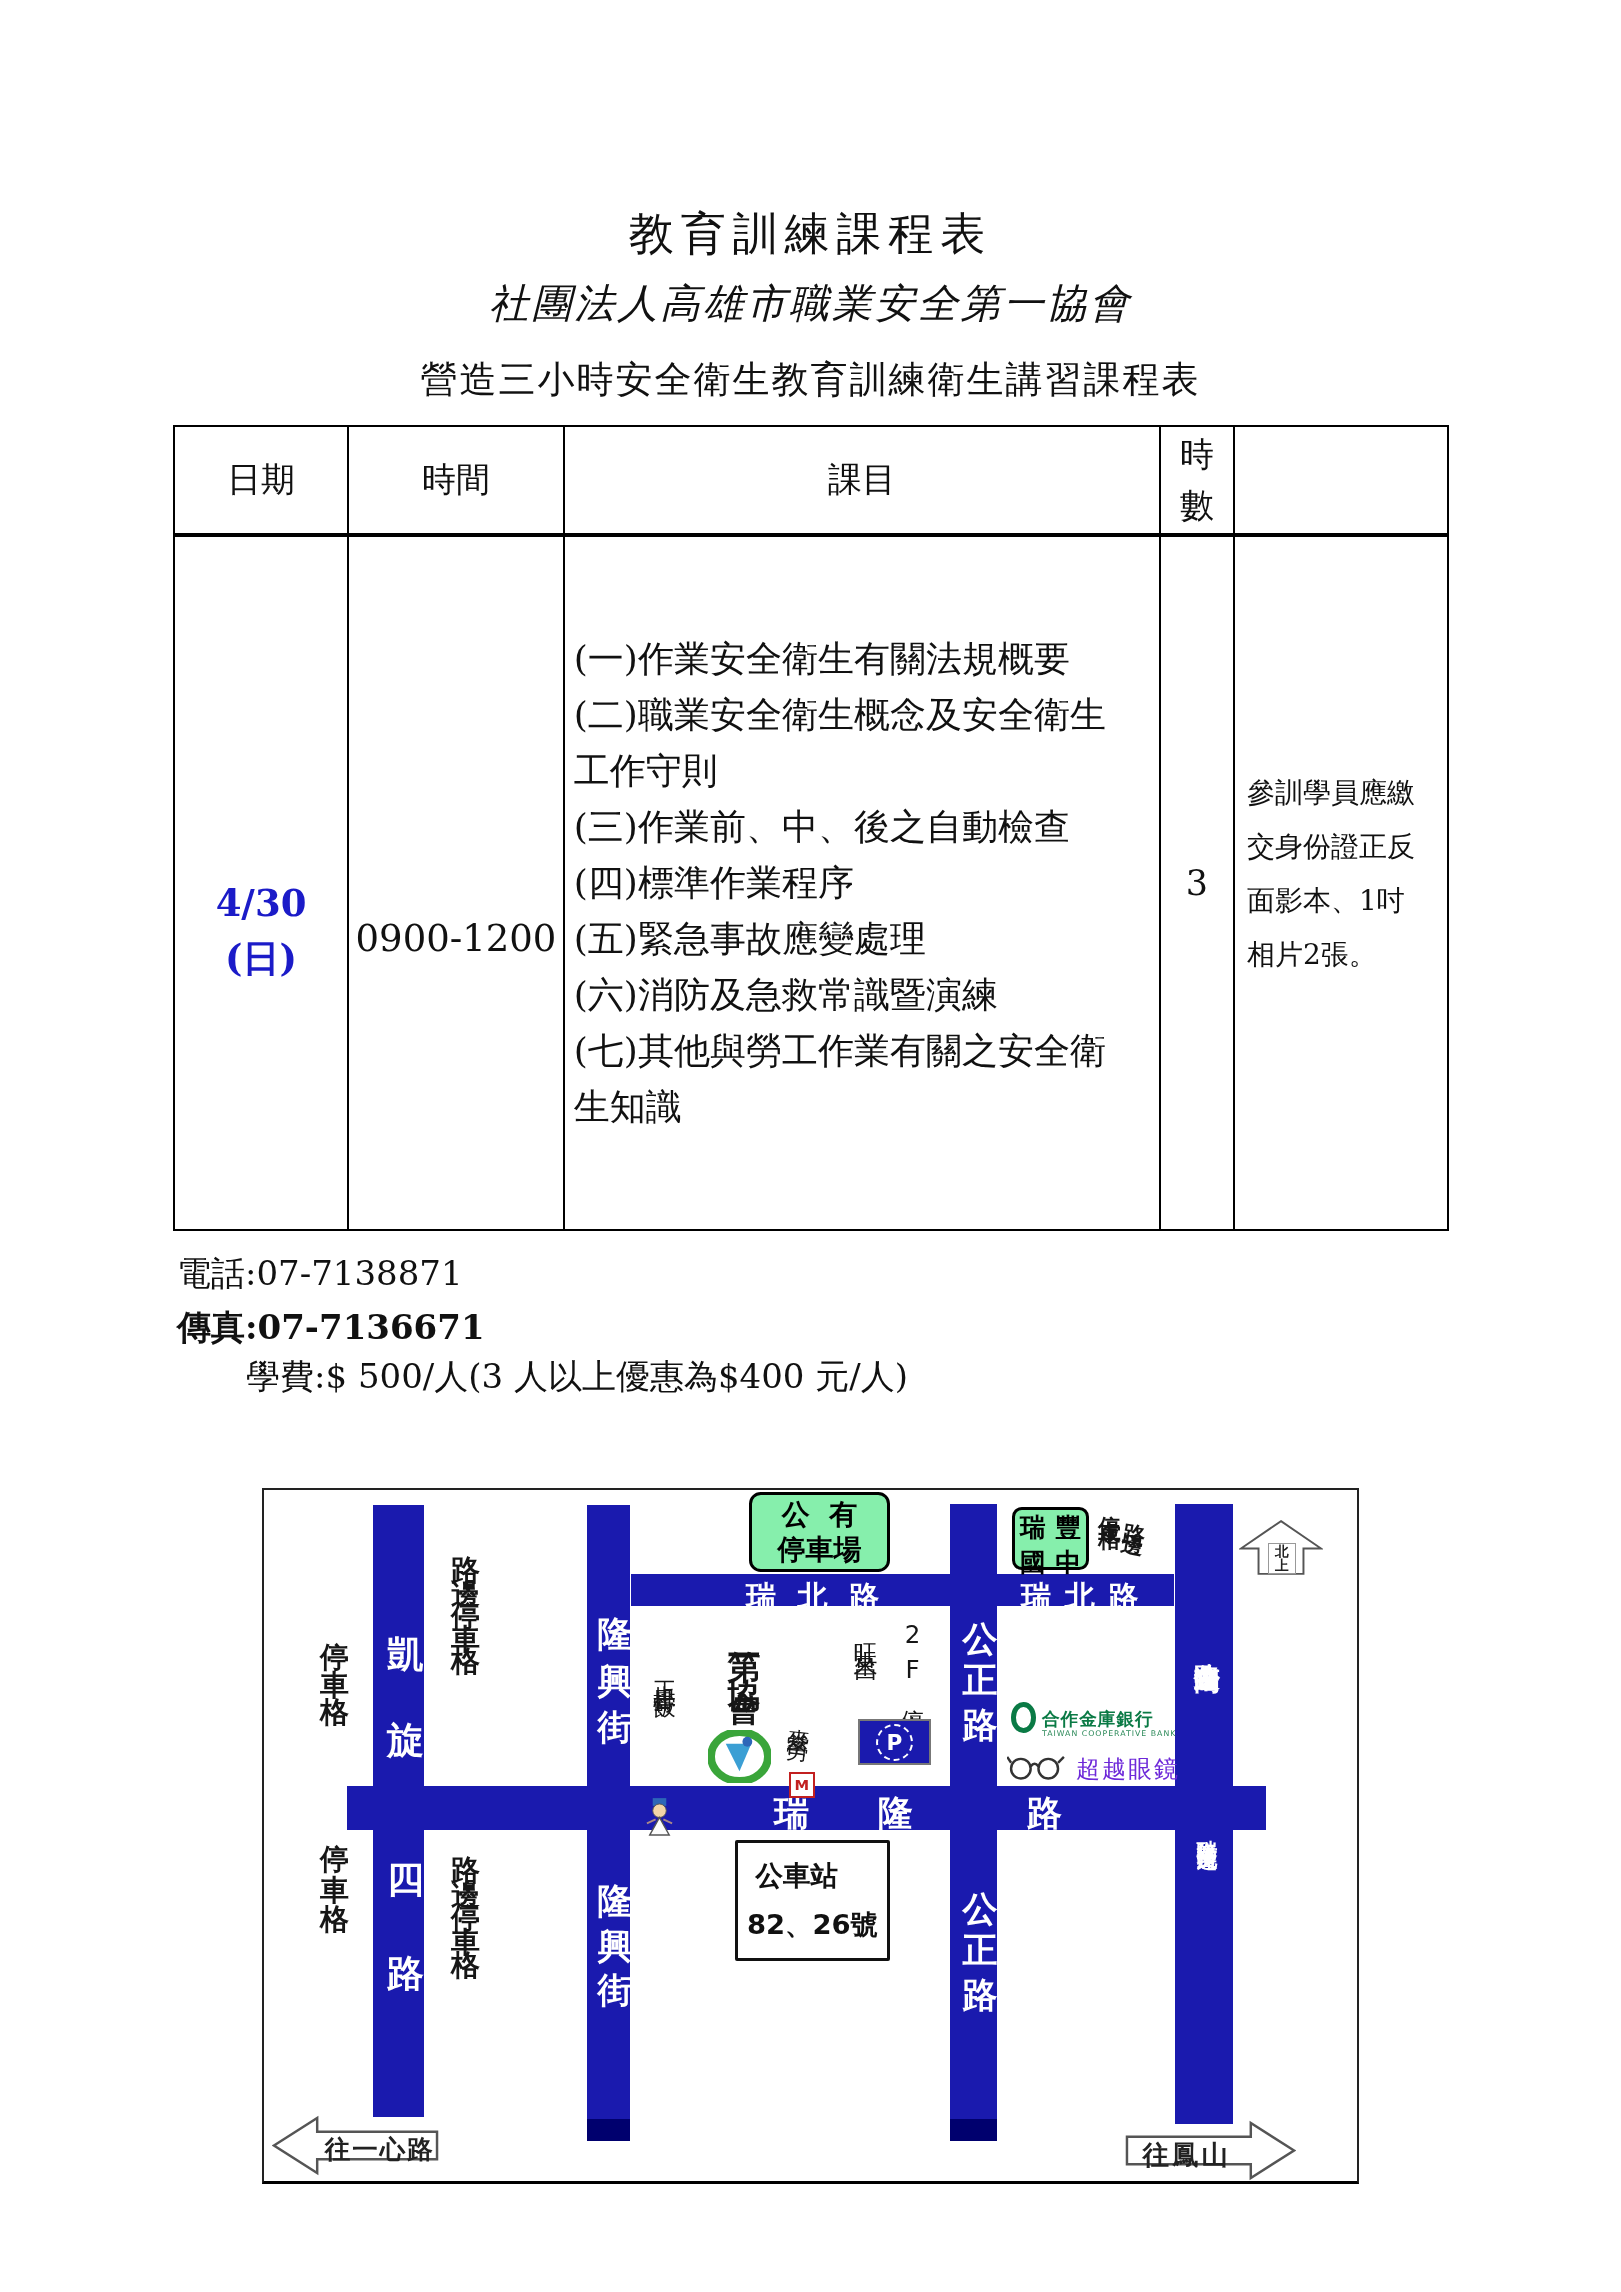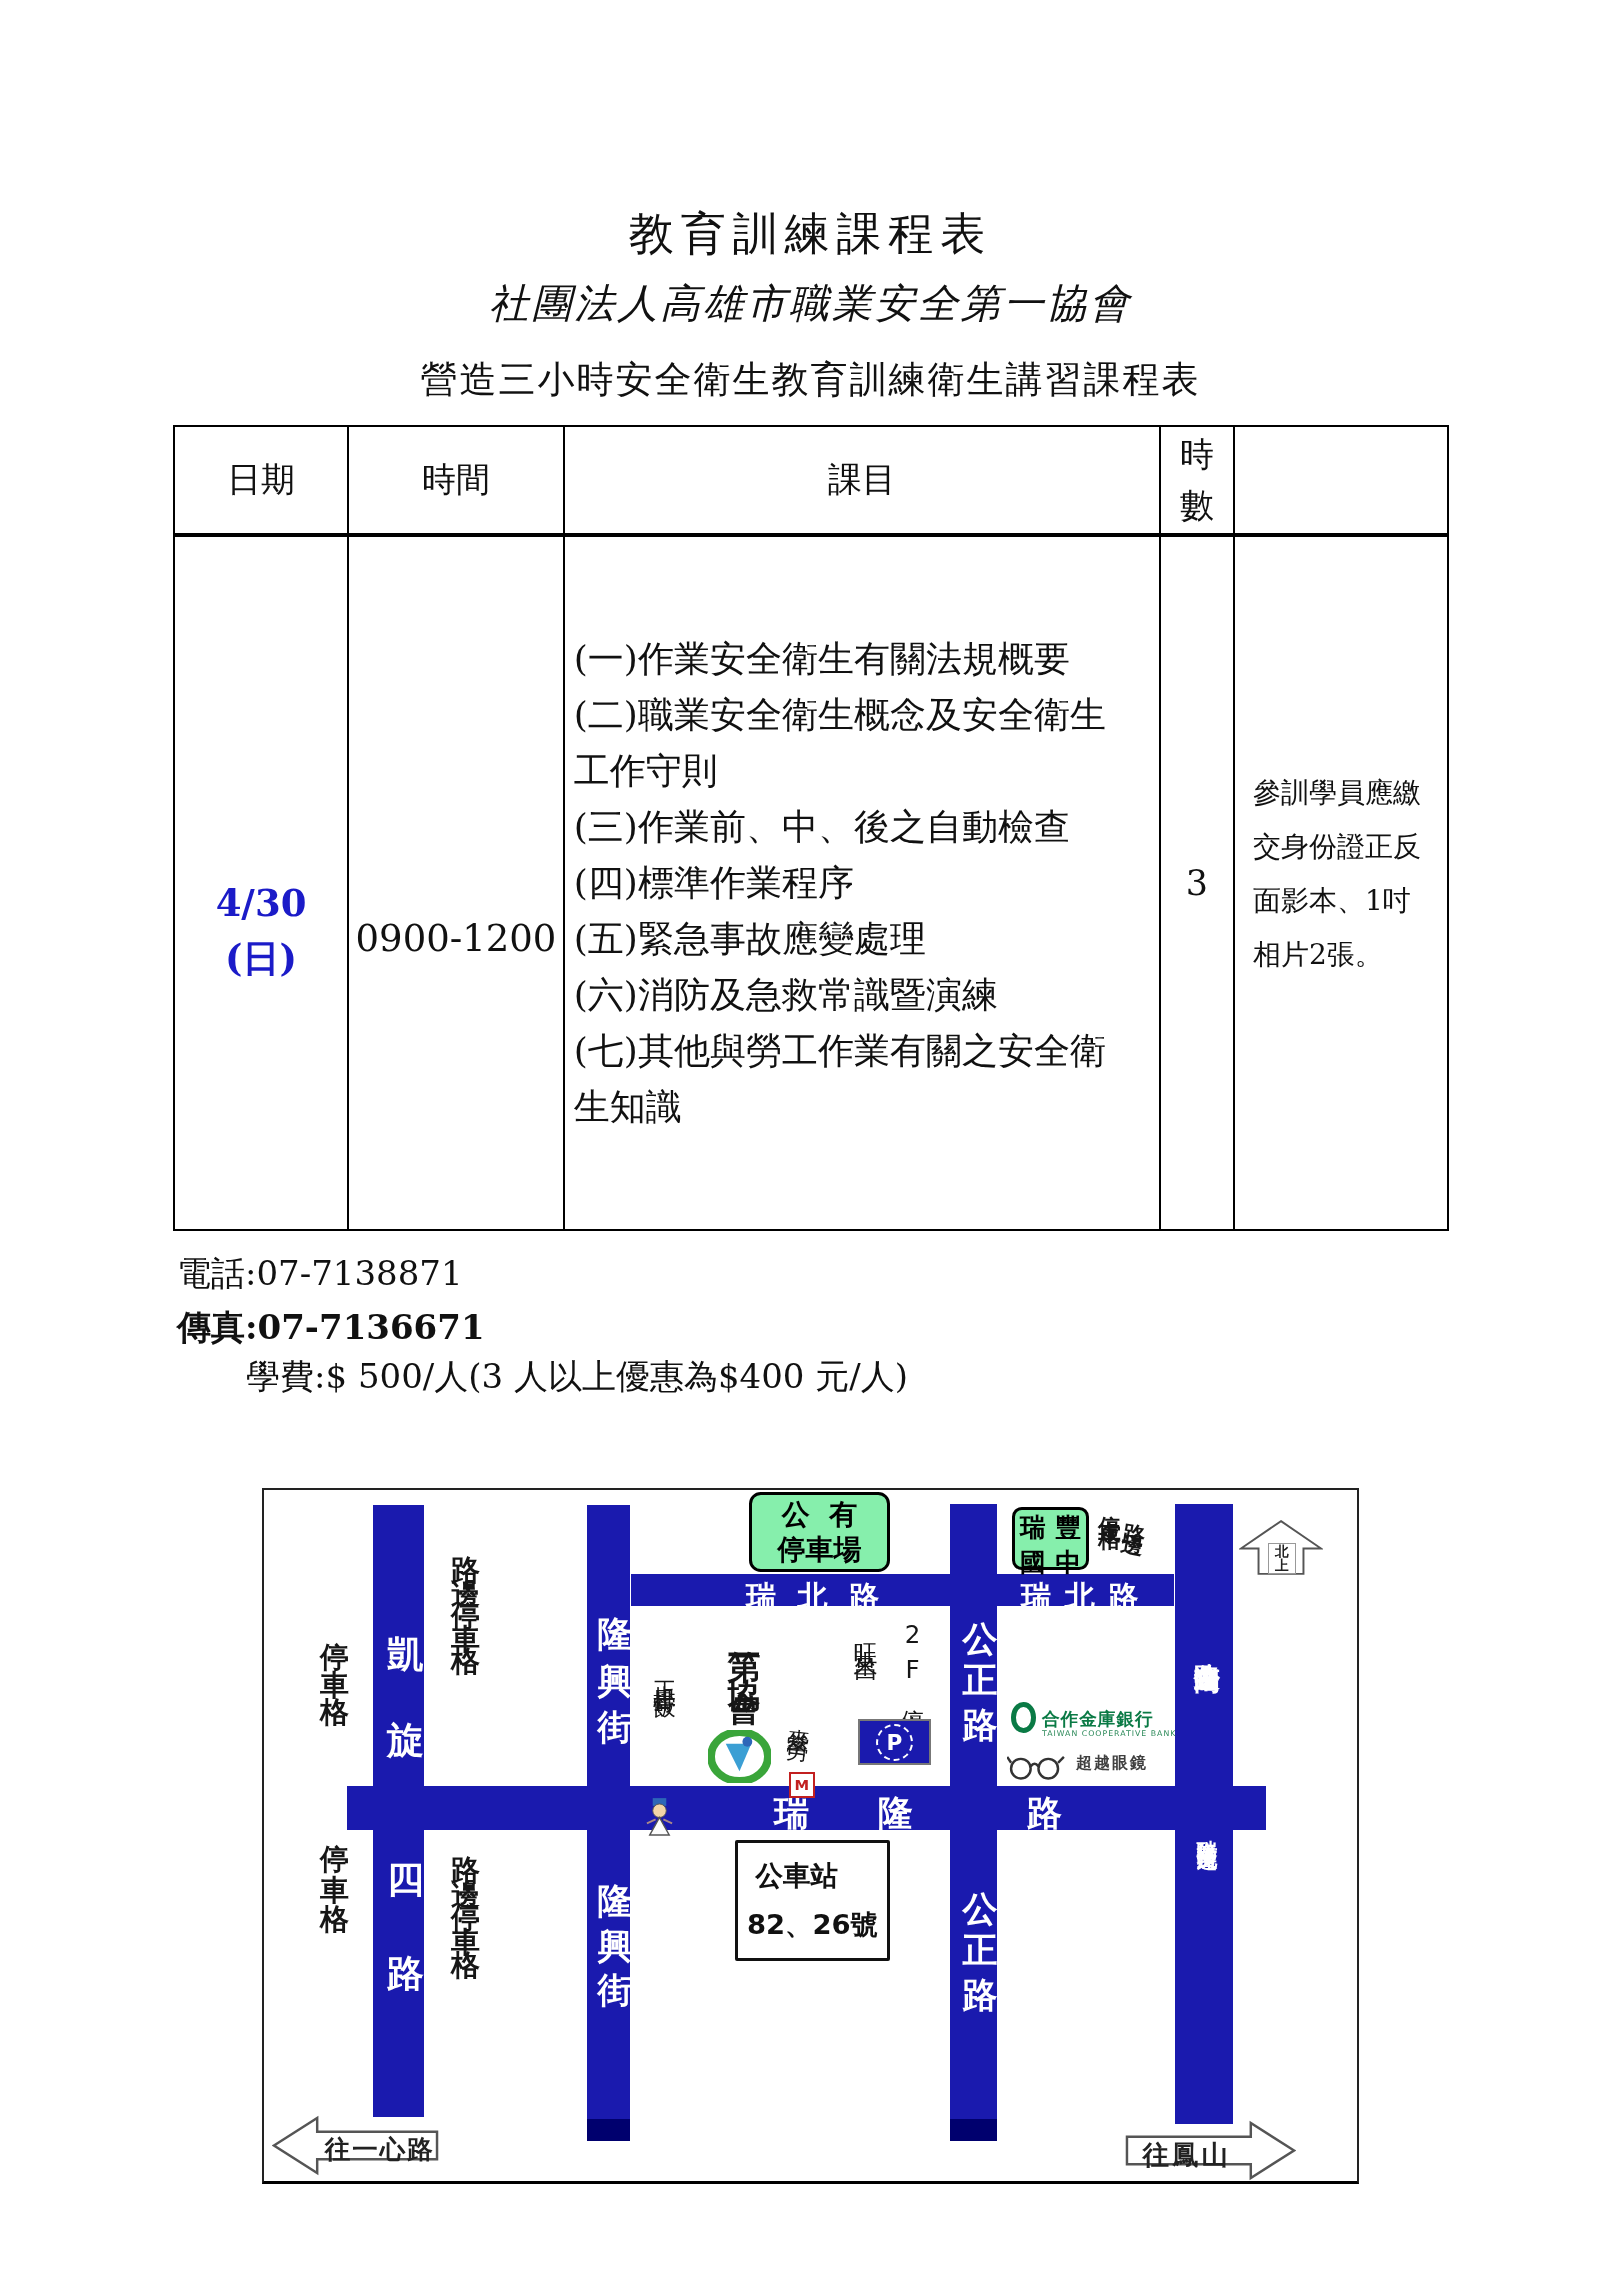--- a/index.html
+++ b/index.html
@@ -25,21 +25,21 @@
   .sched tr.body td{border-bottom:2.9px solid #000;height:692px;}
   .hours-hdr div{line-height:51px;}
   .cell-date{text-align:center;font-size:37px;color:#1b1bc8;font-weight:bold;}
   .cell-date .inner{margin-top:96px;line-height:55px;}
   .cell-time{text-align:center;font-size:37px;}
   .cell-time .inner{margin-top:110px;}
   .cell-subj{font-size:36px;}
   .cell-subj .inner{padding-left:8.8px;line-height:56px;}
   .cell-hours{text-align:center;font-size:35px;}
   .cell-note{font-size:28px;}
-  .cell-note .inner{padding-left:18px;line-height:54px;margin-top:-17.6px;}
+  .cell-note .inner{padding-left:12px;line-height:54px;margin-top:-17.6px;}
   
   .info{position:absolute;left:177px;top:1253px;font-size:34px;}
   .info div{line-height:41px;}
   .info .addr{margin-bottom:25.5px;}
   .info .tel{margin-bottom:12.7px;}
   .info .fax{margin-bottom:8.8px;font-weight:bold;}
   .info .fee{margin-left:69px;}
   
   .map{position:absolute;left:262px;top:1488px;width:1093px;height:691px;
     border:2px solid #222;border-bottom:3.9px solid #000;background:#fff;
@@ -62,21 +62,21 @@
   .pcirc{width:33px;height:33px;border:2.9px dashed #fff;border-radius:50%;
     display:flex;align-items:center;justify-content:center;color:#fff;
     font-weight:bold;font-size:21.6px;}
   .arrow-wrap{position:absolute;}
   .arrow-text{position:absolute;color:#222;font-weight:bold;}
   .mcd{position:absolute;width:21.6px;height:21.6px;border:2px solid #c22020;background:#fff;
     color:#c22020;font-weight:bold;font-size:14.7px;display:flex;align-items:center;justify-content:center;}
   .bank-donut{position:absolute;width:14.7px;height:20.6px;border:5.9px solid #0a7a45;border-radius:50%;background:#fff;}
   .bank-text{position:absolute;color:#0a7a45;font-weight:bold;font-size:17.6px;letter-spacing:1px;}
   .bank-en{position:absolute;color:#2d8a5a;font-size:7.8px;letter-spacing:1px;}
-  .glasses-text{position:absolute;color:#404040;font-weight:bold;font-size:16px;letter-spacing:2px;}
+  .glasses-text{position:absolute;color:#6d28d9;font-weight:normal;font-size:24px;letter-spacing:2px;}
   .slant{transform:rotate(10deg);}
   .slant6{transform:rotate(6deg);}
 </style>
 </head>
 <body>
 
 <div class="page">
 
   <div class="title1">教育訓練課程表</div>
   <div class="title2">社團法人高雄市職業安全第一協會</div>

